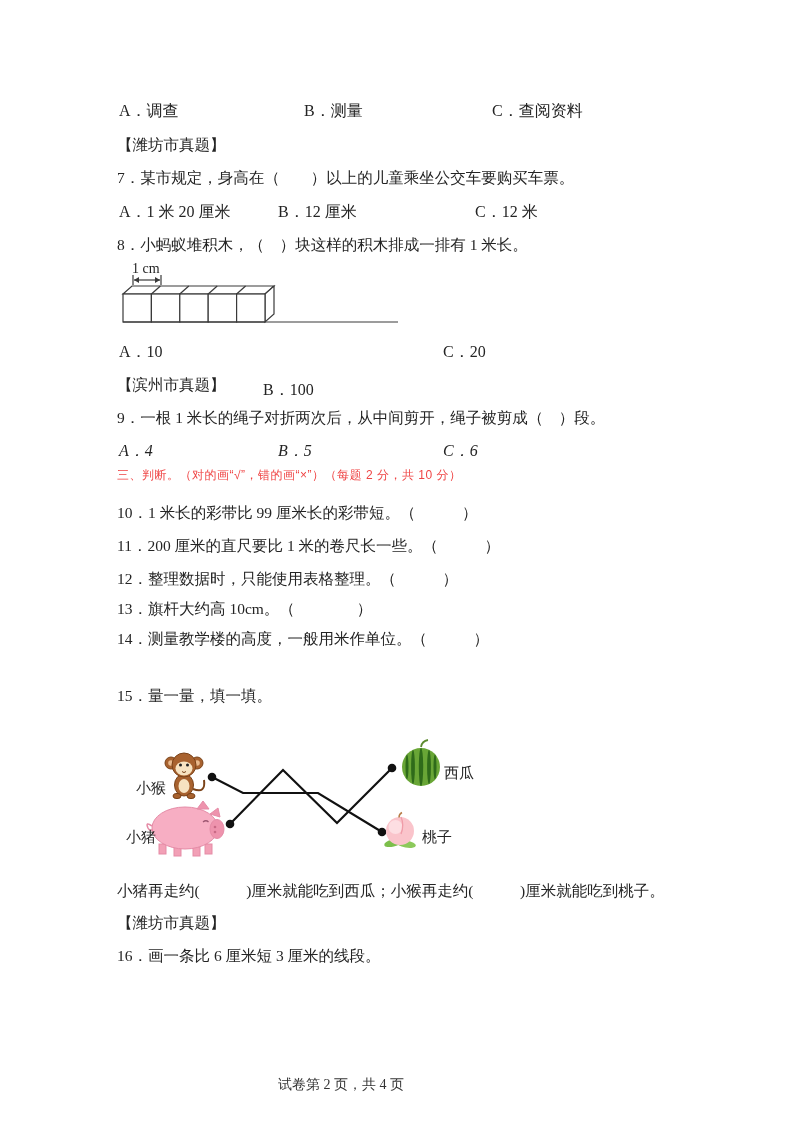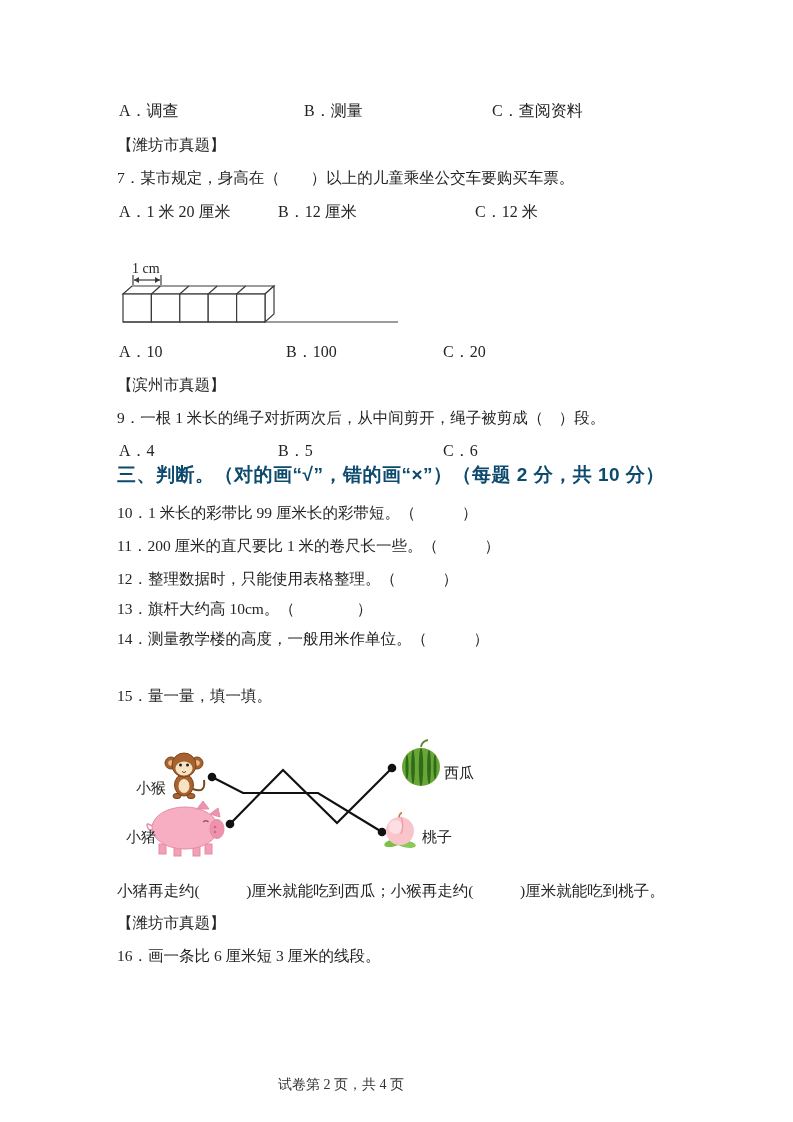--- a/index.html
+++ b/index.html
@@ -20,23 +20,23 @@
     white-space:pre;
     color:#242424;
   }
   .opts{position:absolute;left:117px;width:600px;height:22px;}
   .opts span{
     position:absolute;top:0;
     font-size:16px;line-height:22px;white-space:pre;color:#242424;
   }
   .sec-title{
     font-family:"Liberation Sans","DejaVu Sans",sans-serif;
-    font-weight:700;
-    font-size:19px;
-    color:#0c4a6e;
+    font-weight:400;
+    font-size:12px;
+    color:#ef4444;
     letter-spacing:.5px;
   }
   .footer{
     position:absolute;left:0;top:1076px;width:682px;
     text-align:center;font-size:14px;color:#333;
   }
   svg text{font-family:"Liberation Serif","DejaVu Serif",serif;}
 </style>
 </head>
 <body>
@@ -51,20 +51,21 @@
 
   <div class="line" style="top:134px;">【潍坊市真题】</div>
 
   <div class="line" style="top:167px;">7．某市规定，身高在（　　）以上的儿童乘坐公交车要购买车票。</div>
   <div class="opts" style="top:201px;">
     <span style="left:2px;">A．1 米 20 厘米</span>
     <span style="left:161px;">B．12 厘米</span>
     <span style="left:326px;margin-left:32px;">C．12 米</span>
   </div>
 
+  <div class="line" style="top:234px;">8．小蚂蚁堆积木，（　）块这样的积木排成一排有 1 米长。</div>
 
   <svg style="position:absolute;left:117px;top:251px;" width="300" height="78" viewBox="0 0 300 78">
     <text x="15" y="22" font-size="14" fill="#242424">1 cm</text>
 
     <g stroke="#3a3a3a" stroke-width="1.2">
       <line x1="16" y1="24" x2="16" y2="34"></line>
       <line x1="44" y1="24" x2="44" y2="34"></line>
       <line x1="17" y1="29" x2="43" y2="29"></line>
     </g>
     <path d="M17,29 l5,-3 v6 z M43,29 l-5,-3 v6 z" fill="#3a3a3a"></path>
@@ -80,28 +81,28 @@
       <line x1="34.4" y1="43" x2="43.4" y2="35"></line>
       <line x1="62.8" y1="43" x2="71.8" y2="35"></line>
       <line x1="91.2" y1="43" x2="100.2" y2="35"></line>
       <line x1="119.6" y1="43" x2="128.6" y2="35"></line>
     </g>
     <line x1="6" y1="71" x2="281" y2="71" stroke="#3a3a3a" stroke-width="1.2"></line>
   </svg>
 
   <div class="opts" style="top:341px;">
     <span style="left:2px;">A．10</span>
-    <span style="left:169px;">B．100</span>
+    <span style="left:146px;margin-top:38px;">B．100</span>
     <span style="left:326px;text-align:right;">C．20</span>
   </div>
 
   <div class="line" style="top:374px;">【滨州市真题】</div>
 
   <div class="line" style="top:407px;">9．一根 1 米长的绳子对折两次后，从中间剪开，绳子被剪成（　）段。</div>
-  <div class="opts" style="top:440px;">
+  <div class="opts" style="top:440px;font-style:italic;">
     <span style="left:2px;">A．4</span>
     <span style="left:161px;">B．5</span>
     <span style="left:326px;">C．6</span>
   </div>
 
   <div class="line sec-title" style="top:464px;">三、判断。（对的画“√”，错的画“×”）（每题 2 分，共 10 分）</div>
 
   <div class="line" style="top:502px;">10．1 米长的彩带比 99 厘米长的彩带短。（　　　）</div>
   <div class="line" style="top:535px;">11．200 厘米的直尺要比 1 米的卷尺长一些。（　　　）</div>
   <div class="line" style="top:568px;">12．整理数据时，只能使用表格整理。（　　　）</div>

